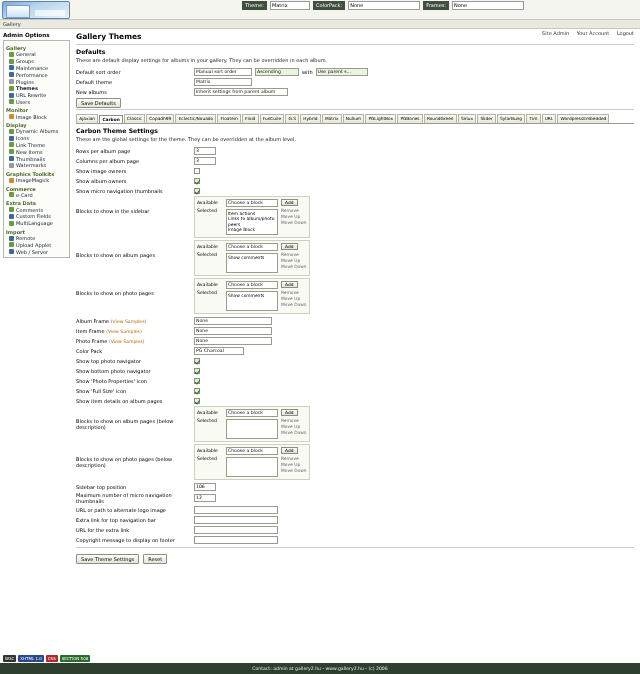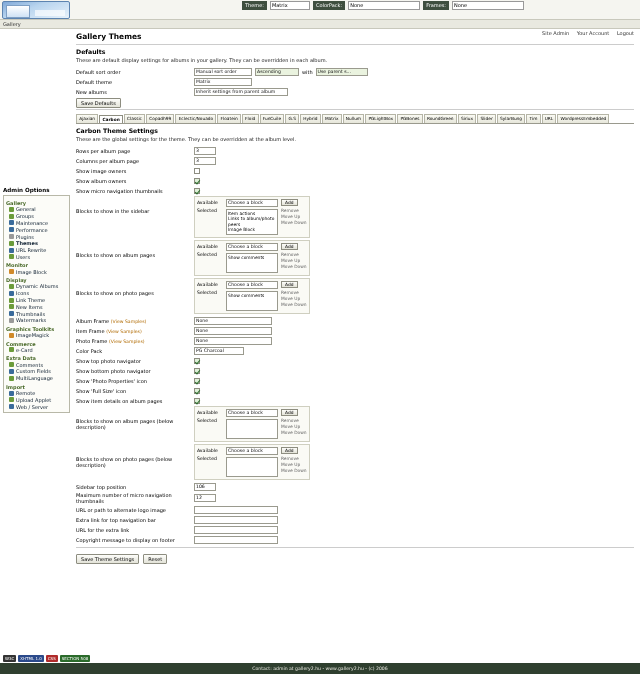--- a/index.html
+++ b/index.html
@@ -69,21 +69,21 @@
   
   .crumbbar {
     height: 9px;
     background: #e9e9e0;
     border-bottom: 1px solid #c8c8bc;
     font-size: 5px;
     padding: 1px 0 0 3px;
     color: #333;
   }
   
-  .layout { display: flex; align-items: center; }
+  .layout { display: flex; align-items: flex-start; }
   .sidebar {
     width: 72px;
     padding: 2px 2px 2px 3px;
     font-size: 5px;
   }
   .content {
     flex: 1;
     padding: 3px 6px 0 4px;
   }
   

